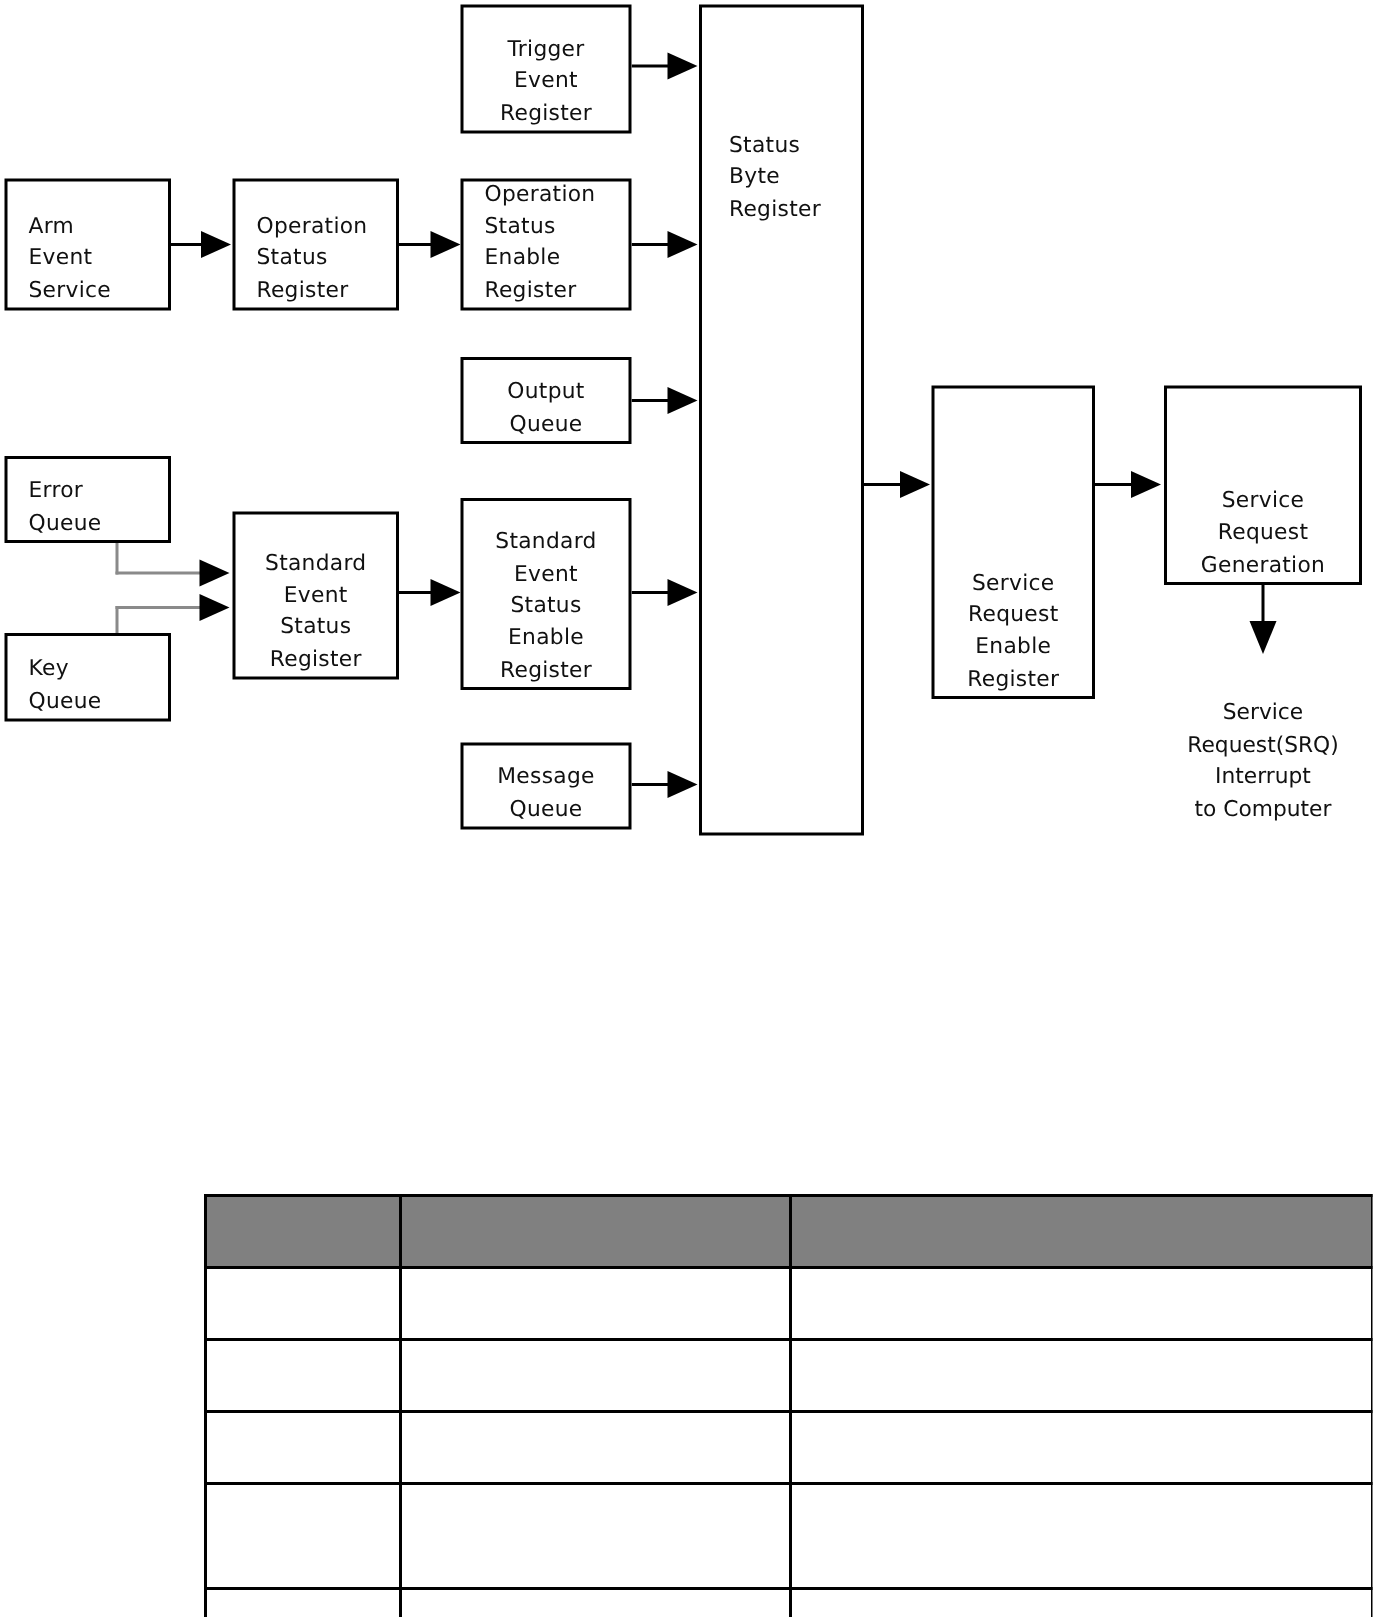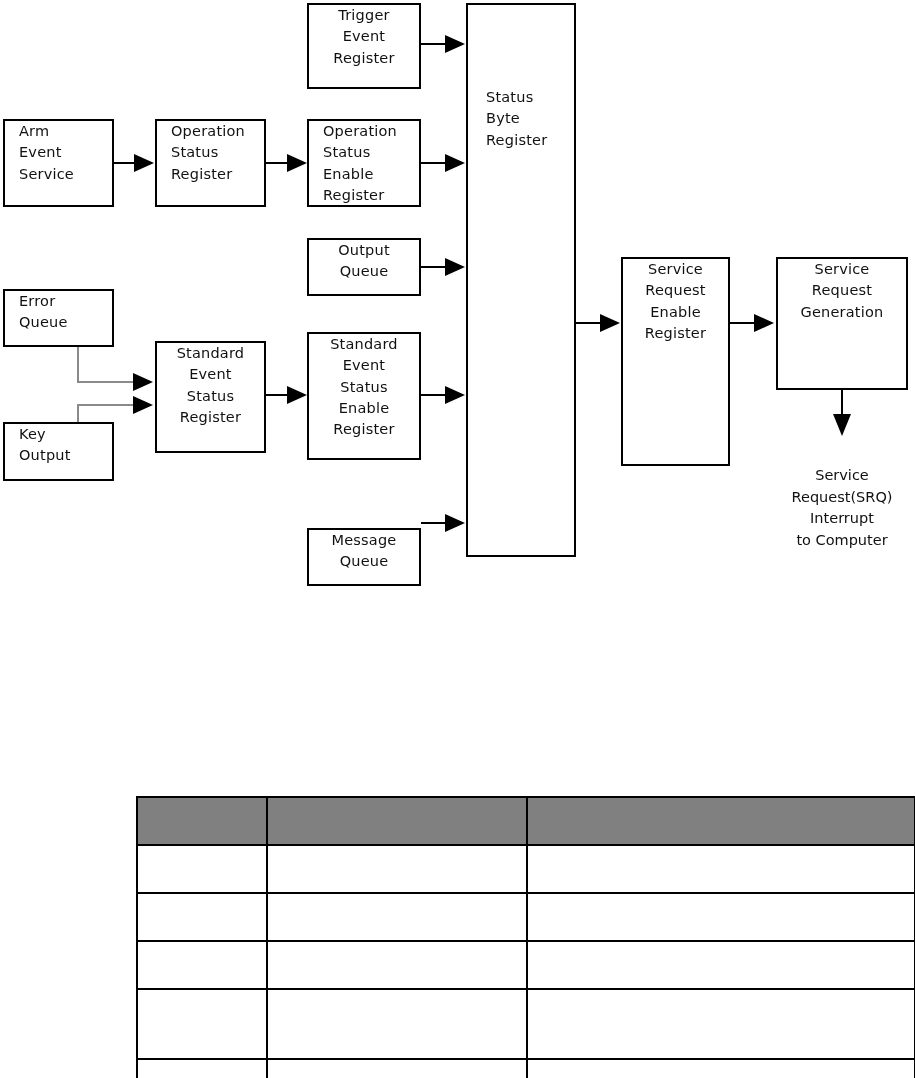--- a/index.html
+++ b/index.html
@@ -26,21 +26,21 @@
     height: 600px;
   }
 
   .node {
     position: absolute;
     box-sizing: border-box;
     border: 2px solid #000000;
     background: #ffffff;
     display: flex;
     flex-direction: column;
-    justify-content: flex-start;
+    justify-content: flex-end;
     font-size: 14.5px;
     line-height: 1.47;
     letter-spacing: 0.2px;
     color: #111111;
   }
   .node .lines {
     display: block;
     padding: 0 14px;
     white-space: pre-line;
   }
@@ -182,46 +182,46 @@
 Status
 Enable
 Register</span>
   </div>
 
   <div class="node align-center" style="left:307px; top:238px; width:114px; height:58px;">
     <span class="lines">Output
 Queue</span>
   </div>
 
-  <div class="node align-left" style="left:3px; top:289px; width:111px; height:58px;">
+  <div class="node align-left" style="left:3px; top:304px; width:111px; height:58px;">
     <span class="lines">Error
 Queue</span>
   </div>
 
   <div class="node align-left" style="left:3px; top:422px; width:111px; height:59px;">
     <span class="lines">Key
-Output</span>
+Queue</span>
   </div>
 
   <div class="node align-center" style="left:155px; top:341px; width:111px; height:112px;">
     <span class="lines">Standard
 Event
 Status
 Register</span>
   </div>
 
   <div class="node align-center" style="left:307px; top:332px; width:114px; height:128px;">
     <span class="lines">Standard
 Event
 Status
 Enable
 Register</span>
   </div>
 
-  <div class="node align-center" style="left:307px; top:495px; width:114px; height:58px;margin-top:33px;">
+  <div class="node align-center" style="left:307px; top:495px; width:114px; height:58px;">
     <span class="lines">Message
 Queue</span>
   </div>
 
   <div class="node align-left" style="left:466px; top:3px; width:110px; height:554px; justify-content:flex-start;">
     <span class="lines" style="margin-top:82px; padding-left:18px;">Status
 Byte
 Register</span>
   </div>
 

